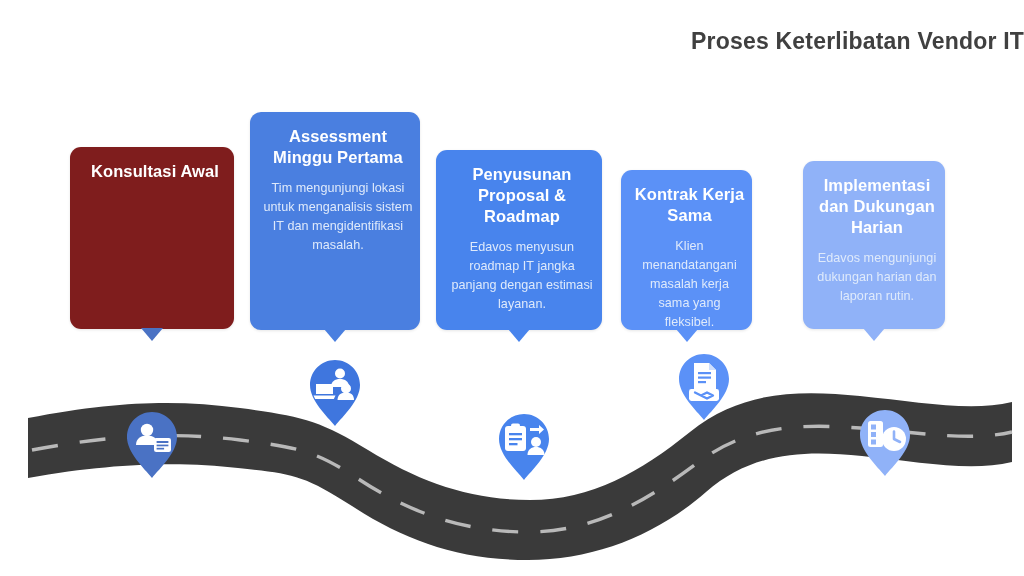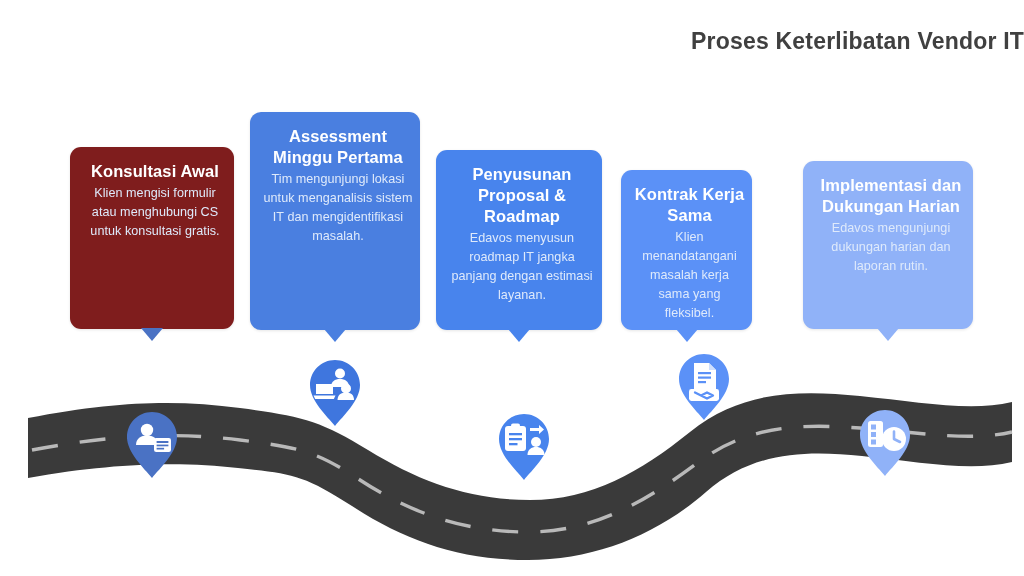--- a/index.html
+++ b/index.html
@@ -51,21 +51,21 @@
     box-shadow: 0 1px 3px rgba(0,0,0,.10);
   }
   .card-title {
     font-size: 16.5px;
     font-weight: bold;
     color: #ffffff;
     line-height: 1.28;
     letter-spacing: .1px;
   }
   .card-body {
-    margin-top: 2px;
+    margin-top: 11px;
     font-size: 12.6px;
     line-height: 1.5;
     color: #dfeafb;
     letter-spacing: .05px;
   }
   .card-tail {
     position: absolute;
     left: 50%;
     bottom: -12px;
     width: 0;
@@ -114,21 +114,20 @@
              C 122,433 182,433 240,440
              C 300,448 314,450 360,480
              C 412,514 466,532 528,532
              C 592,532 642,504 696,464
              C 748,424 802,424 860,428
              C 918,432 968,442 1012,432"></path>
   </svg>
 
   <div class="card" style="left:70px; top:147px; width:164px; height:182px; background:#7f1d1d;">
     <div class="card-title">Konsultasi Awal</div>
-    <div class="card-body">Klien mengisi formulir atau menghubungi CS untuk konsultasi gratis.</div>
     <div class="card-tail" style="border-top-color:#4a72c4;"></div>
   </div>
 
   <div class="card" style="left:250px; top:112px; width:170px; height:218px; background:#4a7fe0;">
     <div class="card-title">Assessment Minggu Pertama</div>
     <div class="card-body">Tim mengunjungi lokasi untuk menganalisis sistem IT dan mengidentifikasi masalah.</div>
     <div class="card-tail" style="border-top-color:#4a7fe0;"></div>
   </div>
 
   <div class="card" style="left:436px; top:150px; width:166px; height:180px; background:#4884ed;">
@@ -136,21 +135,21 @@
     <div class="card-body">Edavos menyusun roadmap IT jangka panjang dengan estimasi layanan.</div>
     <div class="card-tail" style="border-top-color:#4884ed;"></div>
   </div>
 
   <div class="card" style="left:621px; top:170px; width:131px; height:160px; background:#5b91f7;">
     <div class="card-title">Kontrak Kerja Sama</div>
     <div class="card-body">Klien menandatangani masalah kerja sama yang fleksibel.</div>
     <div class="card-tail" style="border-top-color:#5b91f7;"></div>
   </div>
 
-  <div class="card" style="left:803px; top:161px; width:170px; height:168px; background:#90b2f8;">
+  <div class="card" style="left:803px; top:161px; width:142px; height:168px; background:#90b2f8;">
     <div class="card-title">Implementasi dan Dukungan Harian</div>
     <div class="card-body">Edavos mengunjungi dukungan harian dan laporan rutin.</div>
     <div class="card-tail" style="border-top-color:#90b2f8;"></div>
   </div>
 
   <div class="pin" style="left:124px; top:410px;">
     <svg viewBox="0 0 56 70" width="56" height="70">
       <path fill="#4a72c4" d="M28,2 C14.2,2 3,13.2 3,27 C3,43 20,58 28,68 C36,58 53,43 53,27 C53,13.2 41.8,2 28,2 Z"></path>
       <g fill="#ffffff">
         <circle cx="23" cy="20" r="6.2"></circle>

